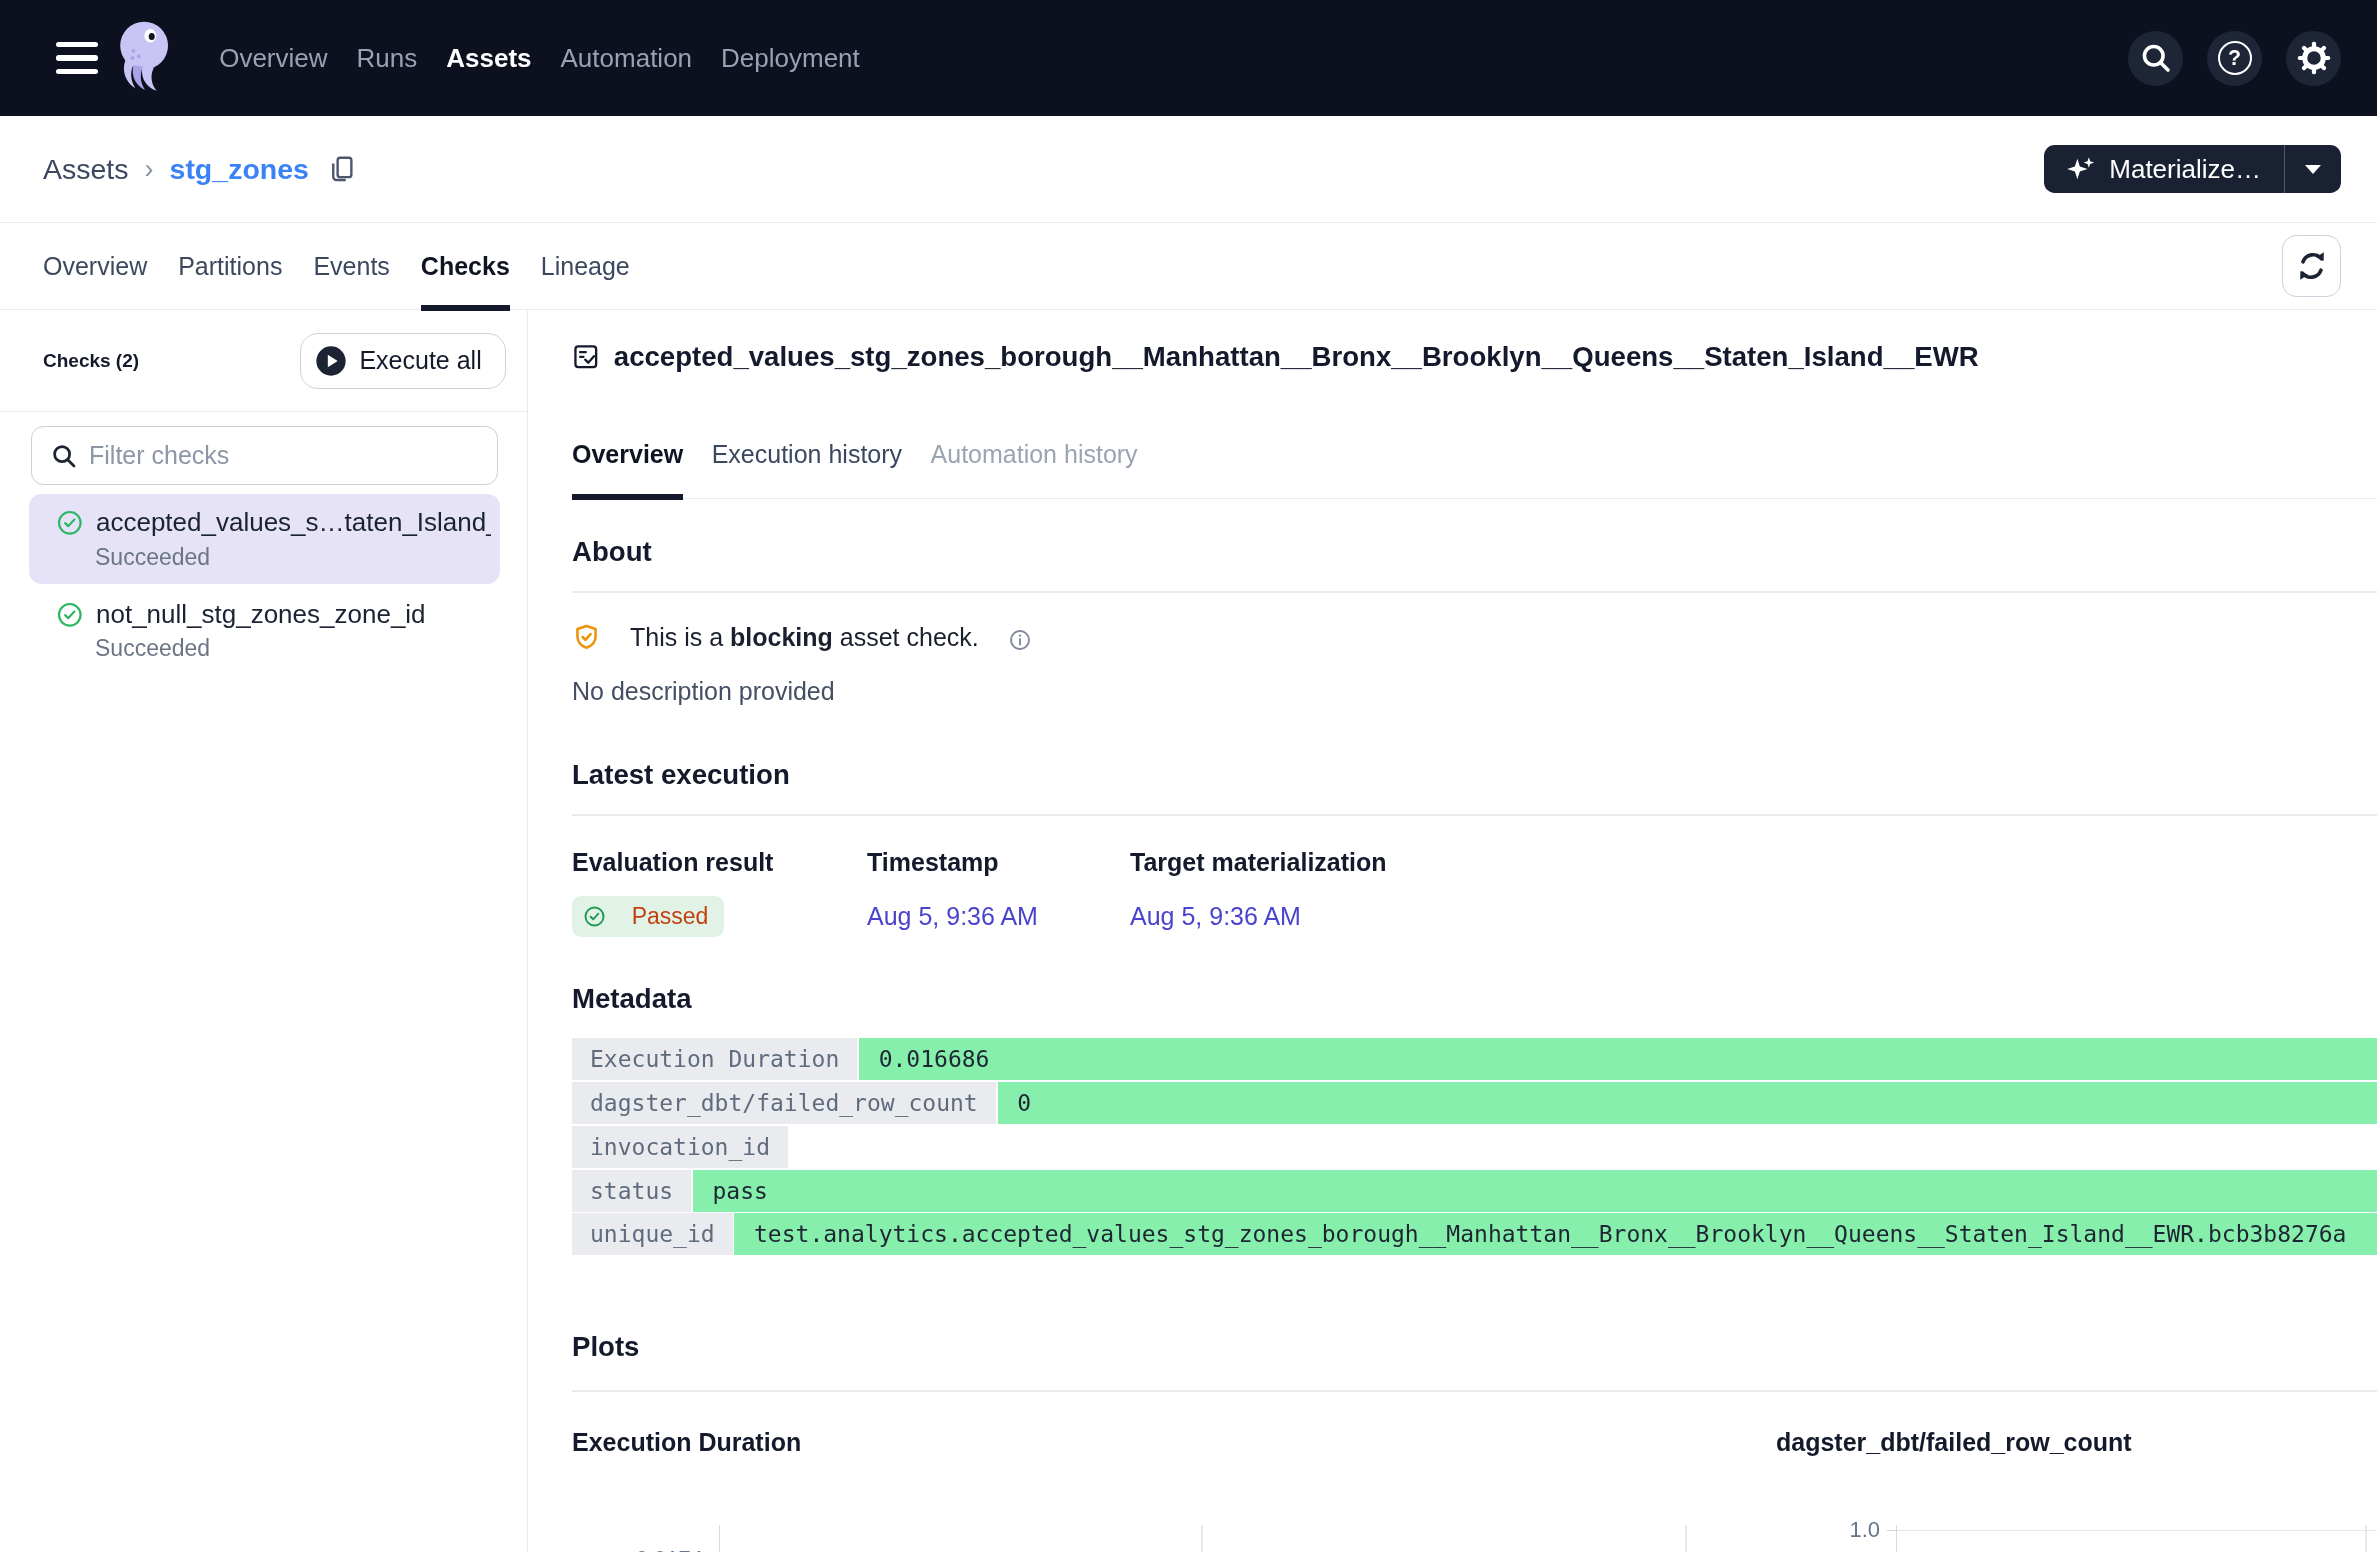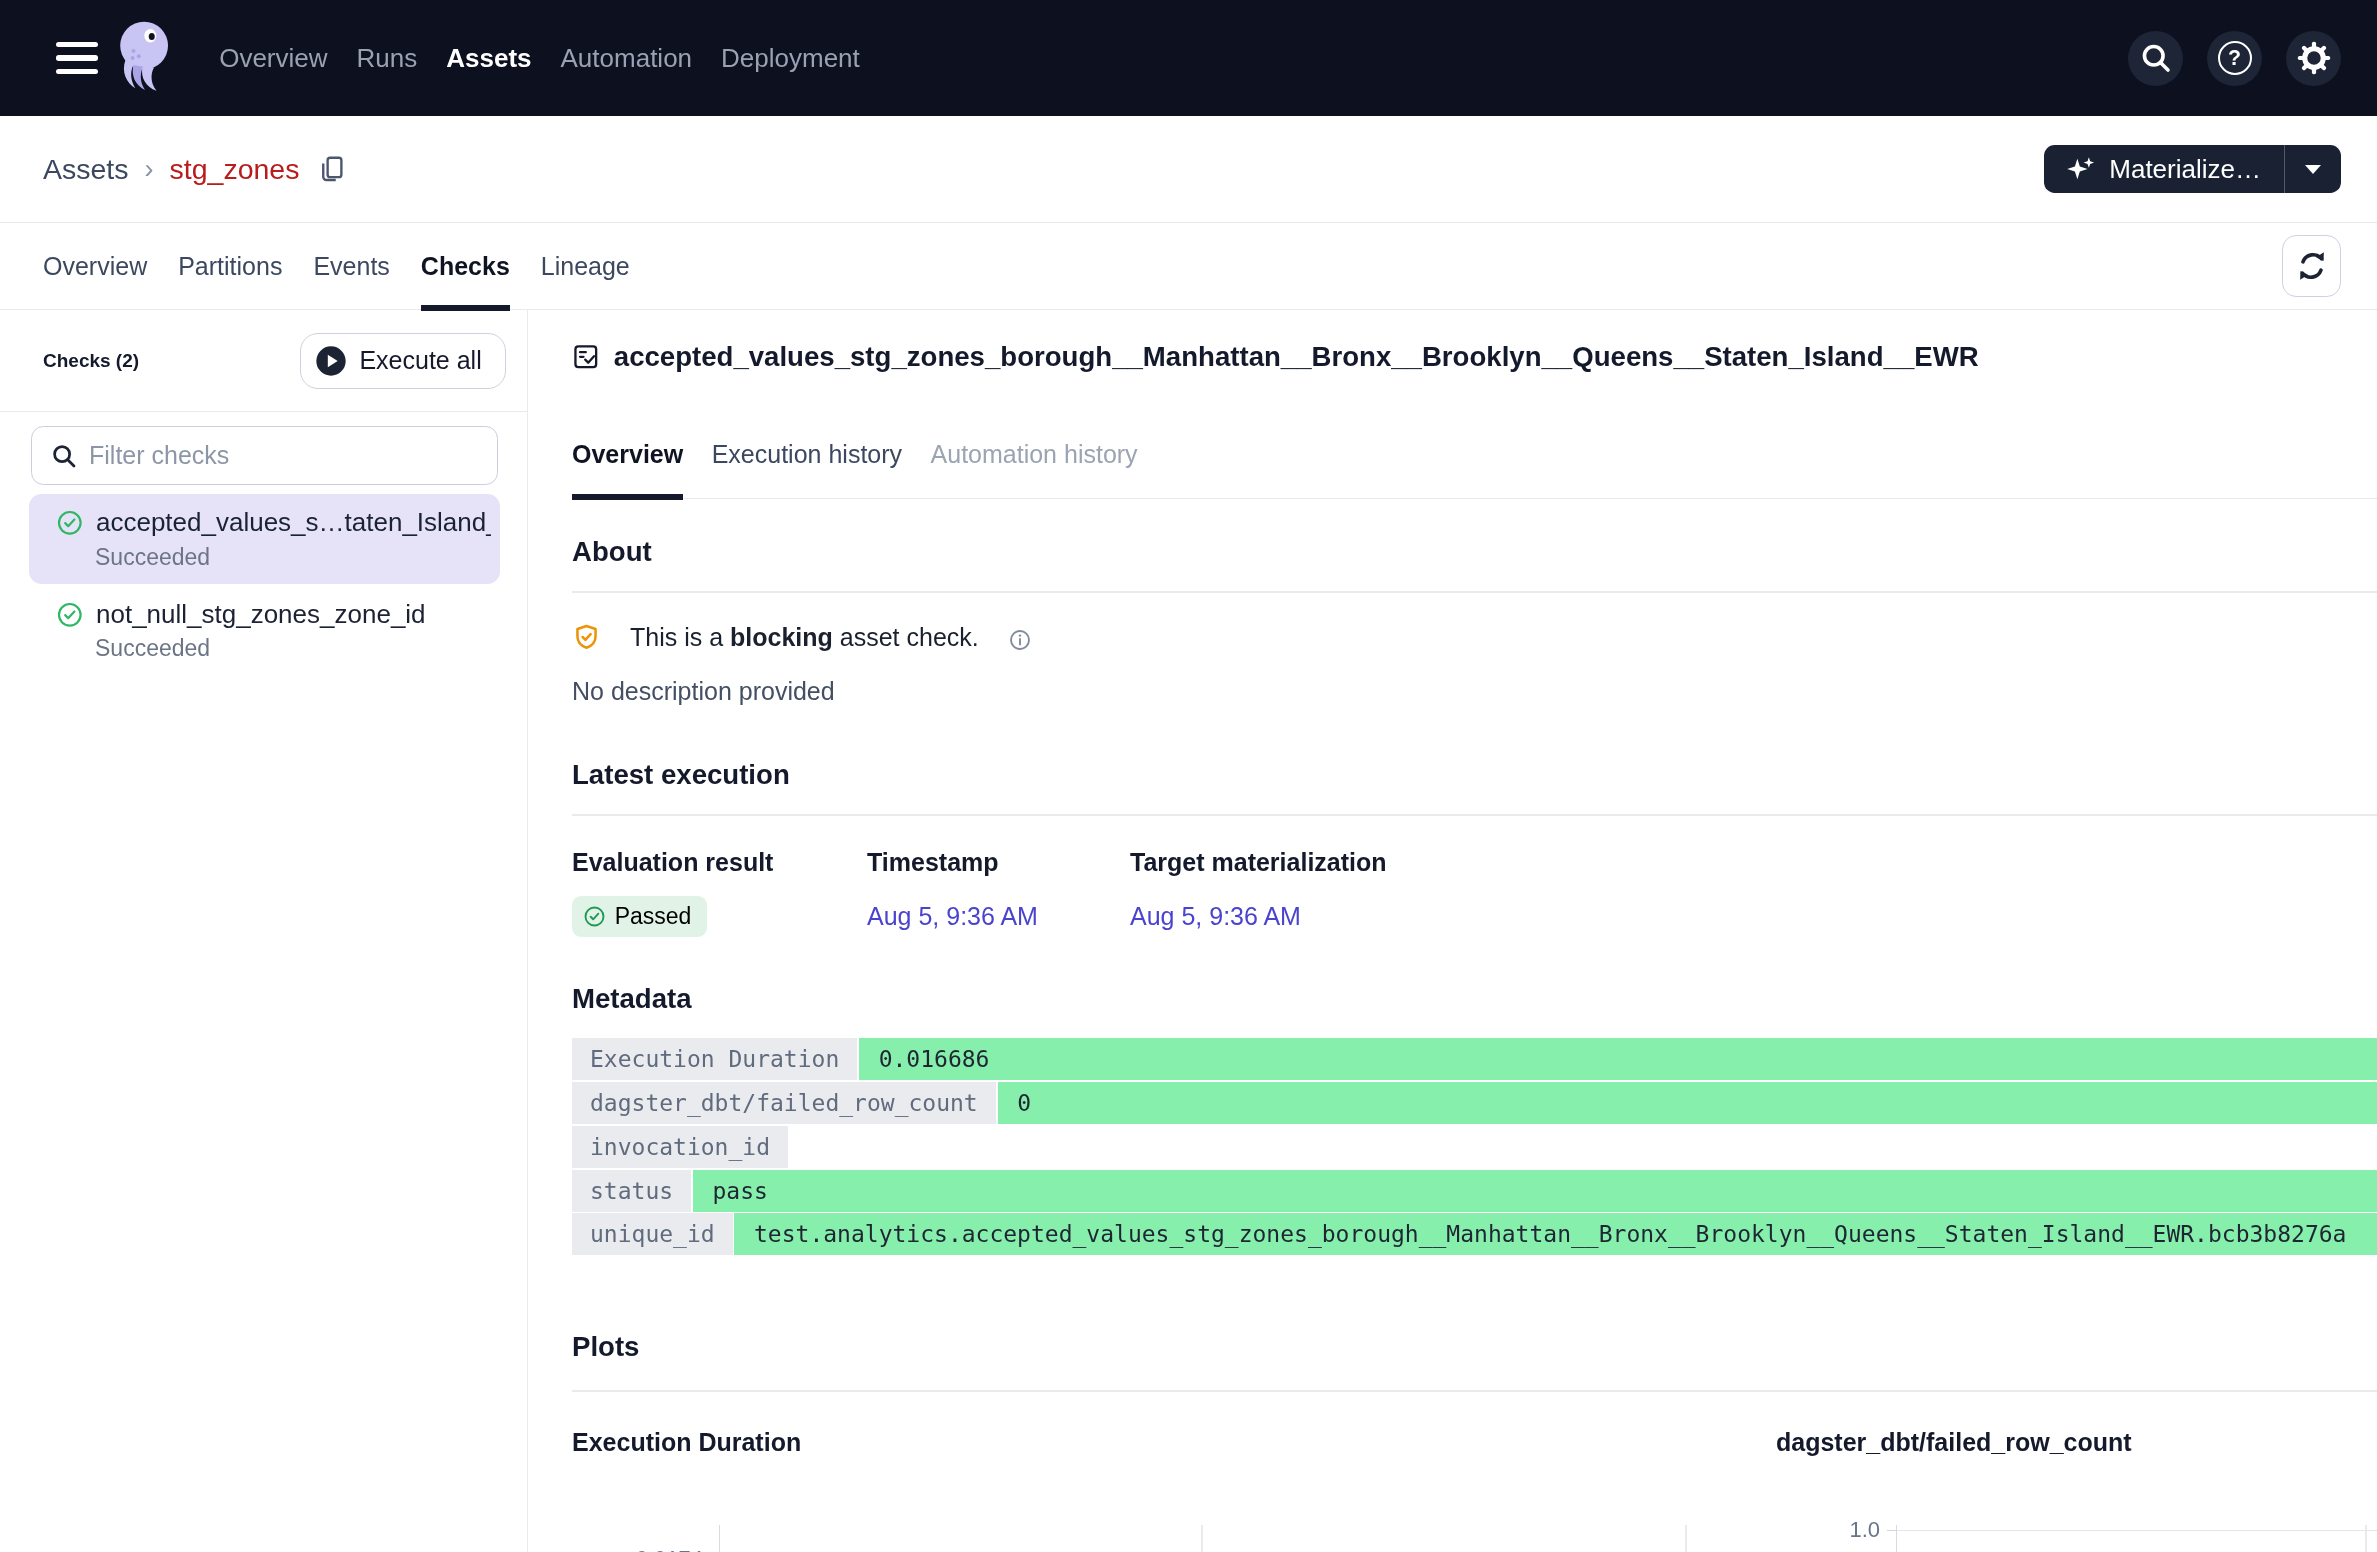--- a/index.html
+++ b/index.html
@@ -18,21 +18,21 @@
   .nav-iconbtn { width: 55px; height: 55px; border-radius: 50%; background: #1e2536; border: none;
     display: flex; align-items: center; justify-content: center; margin-left: 24px; cursor: pointer; }
   .help-glyph { width: 34px; height: 34px; border-radius: 50%; border: 2.7px solid #fff; color: #fff;
     font-size: 21.3px; font-weight: 700; display: flex; align-items: center; justify-content: center; }
 
   
   .breadcrumb-row { height: 107px; display: flex; align-items: center; padding: 0 36px 0 43px; border-bottom: 1.8px solid #e8eaee; }
   .breadcrumb { display: flex; align-items: center; gap: 16px; font-size: 28.5px; }
   .crumb-root { color: #3c485f; cursor: pointer; }
   .crumb-sep { color: #8a93a5; font-size: 27px; }
-  .crumb-current { color: #b91c1c; font-weight: 400; }
+  .crumb-current { color: #3b82f6; font-weight: 700; }
   .copy-btn { background: none; border: none; cursor: pointer; display: flex; margin-left: 1.8px; }
   .breadcrumb-row .spacer { flex: 1; }
   .materialize-btn { display: flex; align-items: stretch; background: #1a2133; border-radius: 10.7px; height: 48px; color: #fff; cursor: pointer; }
   .materialize-main { display: flex; align-items: center; gap: 12.4px; padding: 0 23px 0 21.3px; font-size: 26px; }
   .materialize-caret { display: flex; align-items: center; justify-content: center; width: 57px; border-left: 1.8px solid rgba(255,255,255,0.25); }
   .caret-down { width: 0; height: 0; border-left: 8px solid transparent; border-right: 8px solid transparent; border-top: 9.8px solid #fff; }
 
   
   .asset-tabs-row { height: 87px; display: flex; align-items: center; padding: 0 36px 0 43px; border-bottom: 1.8px solid #e8eaee; position: relative; }
   .tabs { display: flex; gap: 31px; height: 100%; align-items: center; }
@@ -78,21 +78,21 @@
 
   .about-heading { margin-top: 37px; }
   .blocking-row { margin-top: 30px; display: flex; align-items: flex-end; gap: 29px; font-size: 25px; color: #1a202e; }
   .blocking-row b { font-weight: 700; }
   .no-desc { margin-top: 25px; font-size: 25px; color: #444f63; }
 
   .latest-heading { margin-top: 53px; }
   .exec-grid { margin-top: 32px; display: grid; grid-template-columns: 295px 263px auto; }
   .exec-col-header { font-size: 25px; font-weight: 700; color: #141a2c; }
   .exec-grid .cell { margin-top: 19.6px; display: flex; align-items: center; }
-  .passed-badge { display: inline-flex; align-items: center; gap: 9px; background: #e1f3e7; color: #000000;
+  .passed-badge { display: inline-flex; align-items: center; gap: 26px; background: #e1f3e7; color: #c2410c;
     border-radius: 9px; height: 41px; padding: 0 16px 0 10.7px; font-size: 23px; }
   .time-link { font-size: 25px; color: #4a43ce; cursor: pointer; }
 
   .metadata-heading { margin-top: 46px; }
   .meta-table { margin-top: 23px; display: flex; flex-direction: column; gap: 1.8px;
     font-family: "DejaVu Sans Mono", "Liberation Mono", monospace; font-size: 23px; }
   .meta-row { display: flex; gap: 1.8px; }
   .meta-key { background: #e9ebef; color: #606b7d; padding: 0 18px; height: 42px; display: flex; align-items: center; white-space: nowrap; }
   .meta-val { background: #86efac; color: #1e2633; padding: 0 19.6px; height: 42px; display: flex; align-items: center; flex: 1; white-space: nowrap; overflow: hidden; }
 

